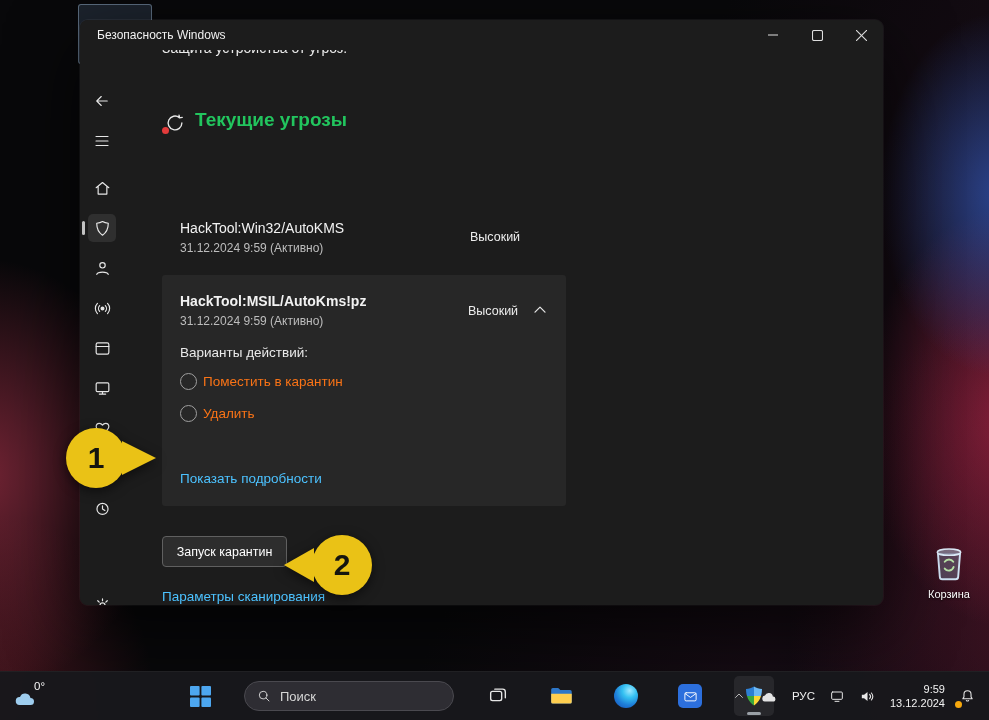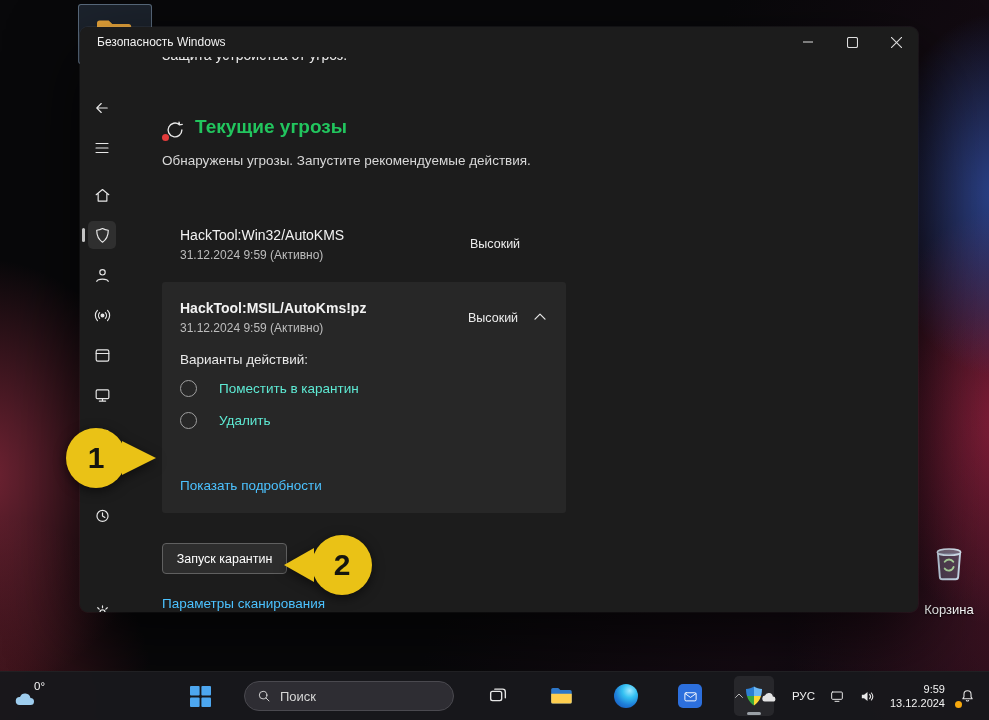--- a/index.html
+++ b/index.html
@@ -16,27 +16,27 @@
     radial-gradient(170px 260px at 101% 27%, rgba(58,108,228,.58), transparent 70%),
     radial-gradient(210px 300px at 102% 58%, rgba(216,44,84,.55), transparent 70%),
     radial-gradient(320px 430px at 103% 86%, rgba(140,30,60,.38), transparent 72%),
     linear-gradient(115deg,#08080a 55%,#150b13 80%,#0a0a10);}
 
   
   .folder-shortcut{position:absolute;left:78px;top:4px;width:72px;height:58px;z-index:5;
     background:rgba(120,160,205,.18);border:1px solid rgba(165,195,225,.45);border-radius:3px;
     display:flex;align-items:center;justify-content:center;}
   .recycle{position:absolute;left:912px;top:540px;width:74px;z-index:6;text-align:center;}
-  .recycle .lbl{font-size:13px;color:#fff;text-shadow:0 1px 2px rgba(0,0,0,.9);margin-top:16px;}
+  .recycle .lbl{font-size:11px;color:#fff;text-shadow:0 1px 2px rgba(0,0,0,.9);margin-top:2px;}
   .recycle svg{display:inline-block;}
 
   
-  .window{position:absolute;left:80px;top:27px;width:803px;height:585px;z-index:10;
+  .window{position:absolute;left:80px;top:20px;width:803px;height:585px;z-index:10;
     background:#1c1c1c;border-radius:8px;overflow:hidden;
-    box-shadow:0 24px 70px rgba(0,0,0,.65),0 0 0 1px rgba(255,255,255,.06);padding-left:35px;}
+    box-shadow:0 24px 70px rgba(0,0,0,.65),0 0 0 1px rgba(255,255,255,.06);}
   .titlebar{position:absolute;top:0;left:0;right:0;height:30px;background:#1c1c1c;z-index:4;}
   .wtitle{position:absolute;left:17px;top:8px;font-size:12px;color:#f0f0f0;}
   .wctrls{position:absolute;right:0;top:0;display:flex;}
   .wc{width:44px;height:30px;display:flex;align-items:center;justify-content:center;}
   .wc svg{stroke:#dedede;stroke-width:1.1;fill:none;}
 
   .sidebar{position:absolute;left:0;top:30px;bottom:0;width:44px;z-index:3;background:#1c1c1c;}
   .sitem{position:absolute;left:8px;width:28px;height:28px;border-radius:5px;
     display:flex;align-items:center;justify-content:center;}
   .sitem.sel{background:#2f2f2f;}
@@ -53,21 +53,21 @@
   .t-name{position:absolute;left:18px;top:4px;font-size:14px;color:#f2f2f2;}
   .t-meta{position:absolute;left:18px;top:25px;font-size:12px;color:#bdbdbd;}
   .t-sev{position:absolute;left:308px;top:14px;font-size:12.5px;color:#ececec;}
 
   .card{left:82px;top:255px;width:404px;height:231px;background:#272727;border-radius:3px;}
   .c-name{position:absolute;left:18px;top:18px;font-size:14px;color:#f2f2f2;font-weight:bold;}
   .c-meta{position:absolute;left:18px;top:39px;font-size:12px;color:#bdbdbd;}
   .c-sev{position:absolute;left:306px;top:29px;font-size:12.5px;color:#ececec;}
   .c-chev{position:absolute;left:368px;top:25px;width:20px;height:20px;}
   .c-optlbl{position:absolute;left:18px;top:70px;font-size:13.5px;color:#eaeaea;}
-  .opt{position:absolute;left:18px;height:24px;display:flex;align-items:center;gap:22px;font-size:13.5px;color:#5eead4;}
+  .opt{position:absolute;left:18px;height:24px;display:flex;align-items:center;gap:6px;font-size:13.5px;color:#f97316;}
   .opt1{top:94px;} .opt2{top:126px;} .opt3{top:158px;}
   .radio{width:17px;height:17px;border-radius:50%;border:1px solid #9f9f9f;box-sizing:border-box;flex:none;}
   .radio.selected{border:4px solid var(--accent);background:#1d1d1d;}
   .c-details{position:absolute;left:18px;top:196px;font-size:13.5px;color:var(--accent);cursor:pointer;}
 
   .run-btn{left:82px;top:516px;width:125px;height:31px;background:#2d2d2d;border:1px solid #606060;
     border-radius:4px;display:flex;align-items:center;justify-content:center;font-size:12.5px;color:#fff;box-sizing:border-box;cursor:pointer;}
   .scan-link{left:82px;top:569px;font-size:13.5px;color:var(--accent);cursor:pointer;}
 
   
@@ -221,21 +221,20 @@
     <div class="content">
       <div class="abs clip-line">Защита устройства от угроз.</div>
 
       <div class="abs sec-icon">
         <svg class="ln" width="22" height="22" viewBox="0 0 24 24">
             <path d="M19.5 12 a7.5 7.5 0 1 1 -2.8-5.9 M16.4 3.4 l0.5 3 3 -0.5"></path>
           </svg>
         <span class="red-dot"></span>
       </div>
       <div class="abs sec-title">Текущие угрозы</div>
-      <div class="abs sec-sub">Обнаружены угрозы. Запустите рекомендуемые действия.</div>
 
       <div class="abs threat-row">
         <span class="t-name">HackTool:Win32/AutoKMS</span>
         <span class="t-meta">31.12.2024 9:59 (Активно)</span>
         <span class="t-sev">Высокий</span>
       </div>
 
       <div class="abs card">
         <span class="c-name">HackTool:MSIL/AutoKms!pz</span>
         <span class="c-meta">31.12.2024 9:59 (Активно)</span>

